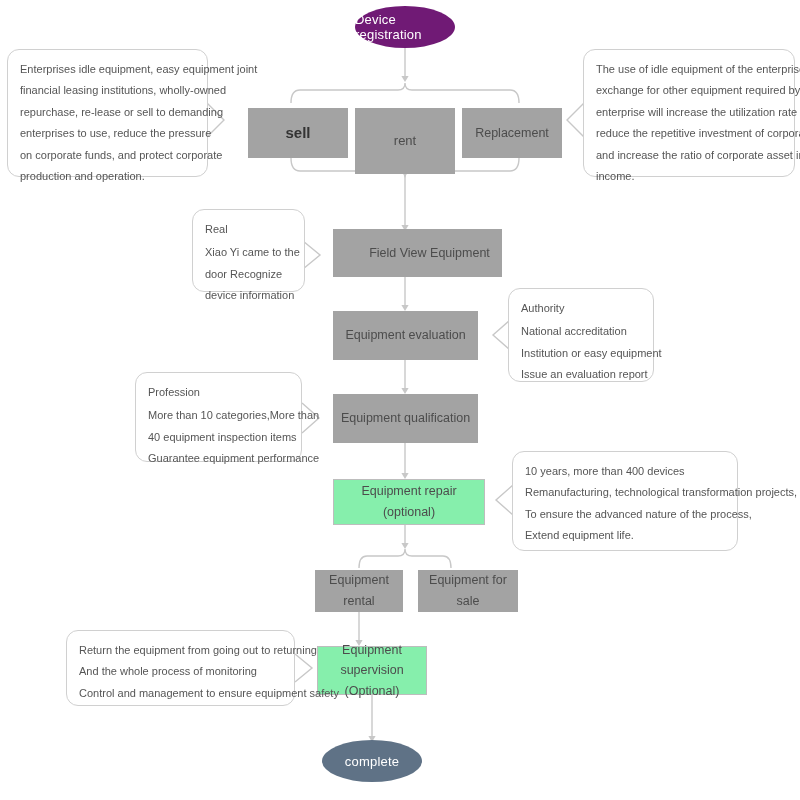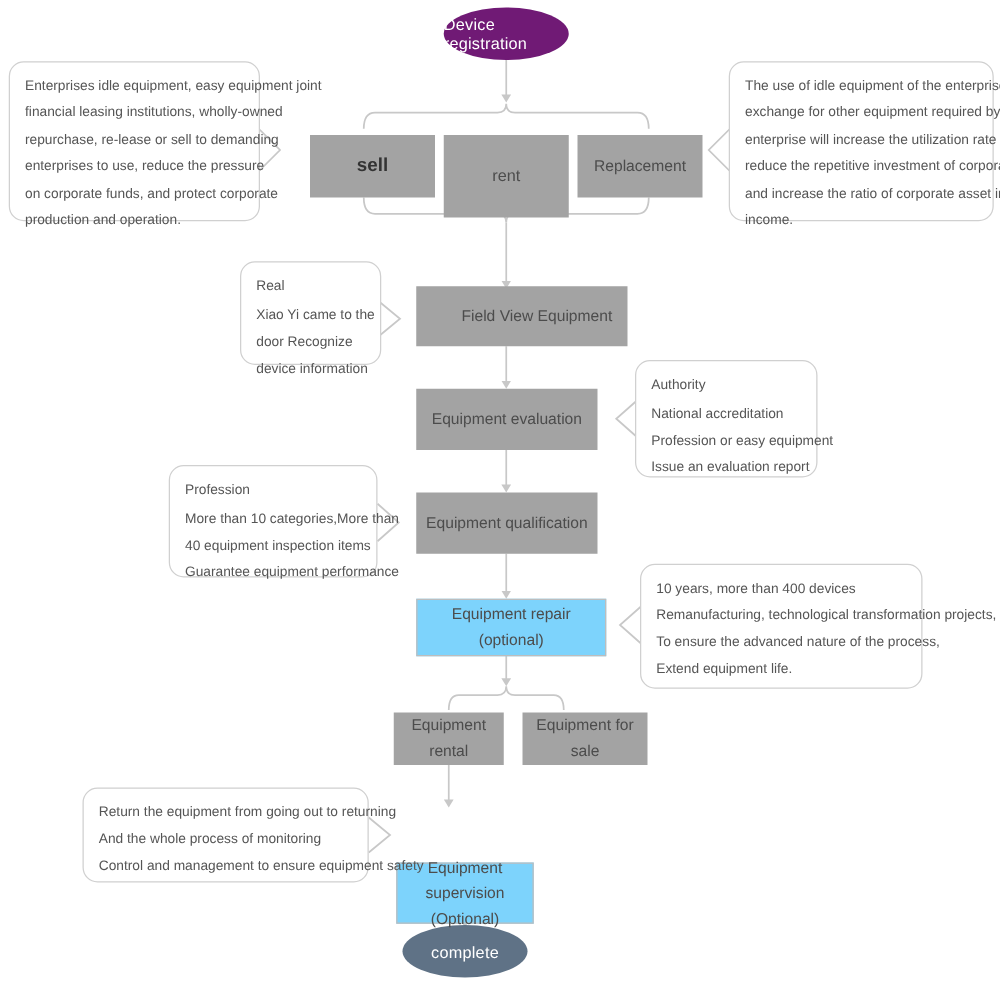--- a/index.html
+++ b/index.html
@@ -27,21 +27,21 @@
     position:absolute;
     display:flex;align-items:center;justify-content:center;
     flex-direction:column;
     background:#a3a3a3;
     color:#4c4c4c;
     font-size:12.5px;
     text-align:center;
     line-height:1.65;
   }
   .pbox.outline{
-    background:#7dd3fc;
+    background:#86efac;
     border:1px solid #bdbdbd;
   }
   .pbox.big{font-size:15px;font-weight:bold;color:#333;}
 
   
   .note{
     position:absolute;
     box-sizing:border-box;
     background:#ffffff;
     border:1px solid #d0d0d0;
@@ -140,21 +140,21 @@
     <span>Equipment repair (optional)</span>
   </div>
 
   <div class="pbox" style="left:315px;top:570px;width:88px;height:42px;">
     <span>Equipment  rental</span>
   </div>
   <div class="pbox" style="left:418px;top:570px;width:100px;height:42px;">
     <span>Equipment for sale</span>
   </div>
 
-  <div class="pbox outline" style="left:317px;top:646px;width:108px;height:47px;margin-top:44px;">
+  <div class="pbox outline" style="left:317px;top:646px;width:108px;height:47px;">
     <span>Equipment supervision</span>
     <span>(Optional)</span>
   </div>
 
   <div class="note" style="left:7px;top:49px;width:201px;height:128px;">
     <span>Enterprises idle equipment, easy equipment joint</span>
     <span>financial leasing institutions, wholly-owned</span>
     <span>repurchase, re-lease or sell to demanding</span>
     <span>enterprises to use, reduce the pressure</span>
     <span>on corporate funds, and protect corporate</span>
@@ -173,21 +173,21 @@
   <div class="note" style="left:192px;top:209px;width:113px;height:83px;">
     <span class="hdr">Real</span>
     <span>Xiao Yi came to the</span>
     <span>  door  Recognize</span>
     <span>device information</span>
   </div>
 
   <div class="note" style="left:508px;top:288px;width:146px;height:94px;">
     <span class="hdr">Authority</span>
     <span>National accreditation</span>
-    <span>Profession or easy equipment</span>
+    <span>Institution or easy equipment</span>
     <span>Issue an evaluation report</span>
   </div>
 
   <div class="note" style="left:135px;top:372px;width:167px;height:90px;">
     <span class="hdr">Profession</span>
     <span>More than 10 categories,More than</span>
     <span>40  equipment inspection items</span>
     <span>Guarantee equipment performance</span>
   </div>
 

